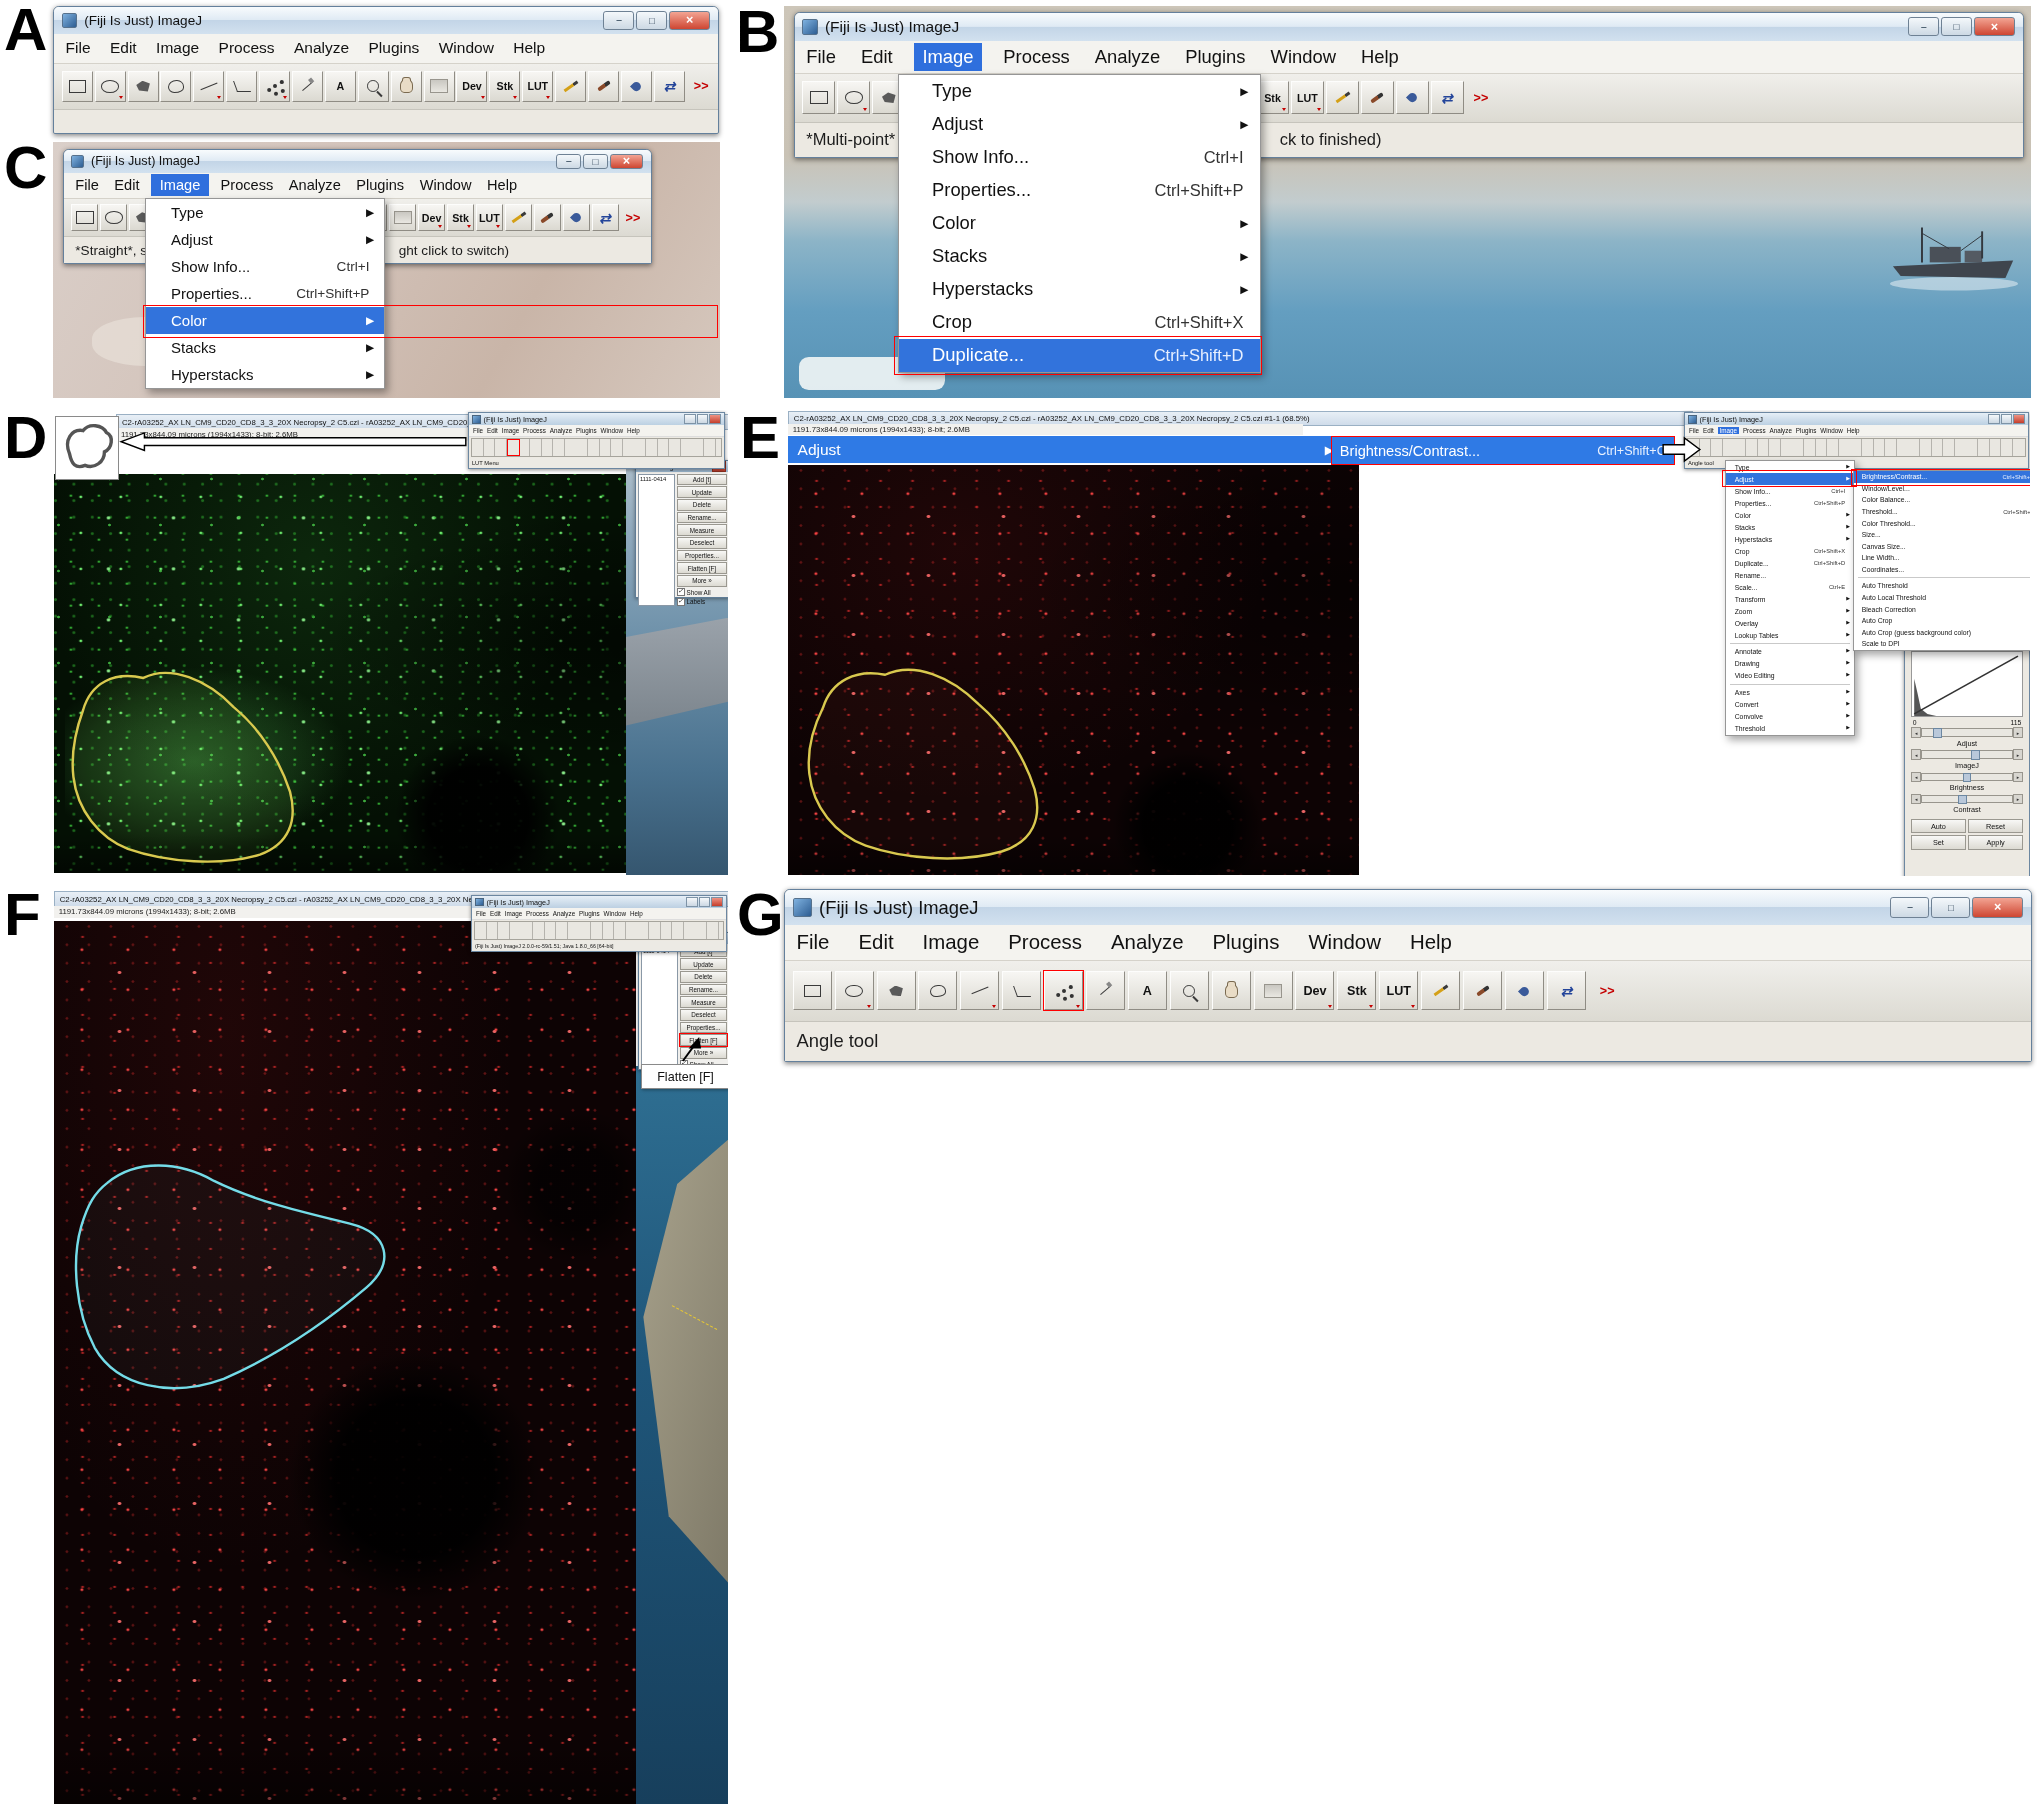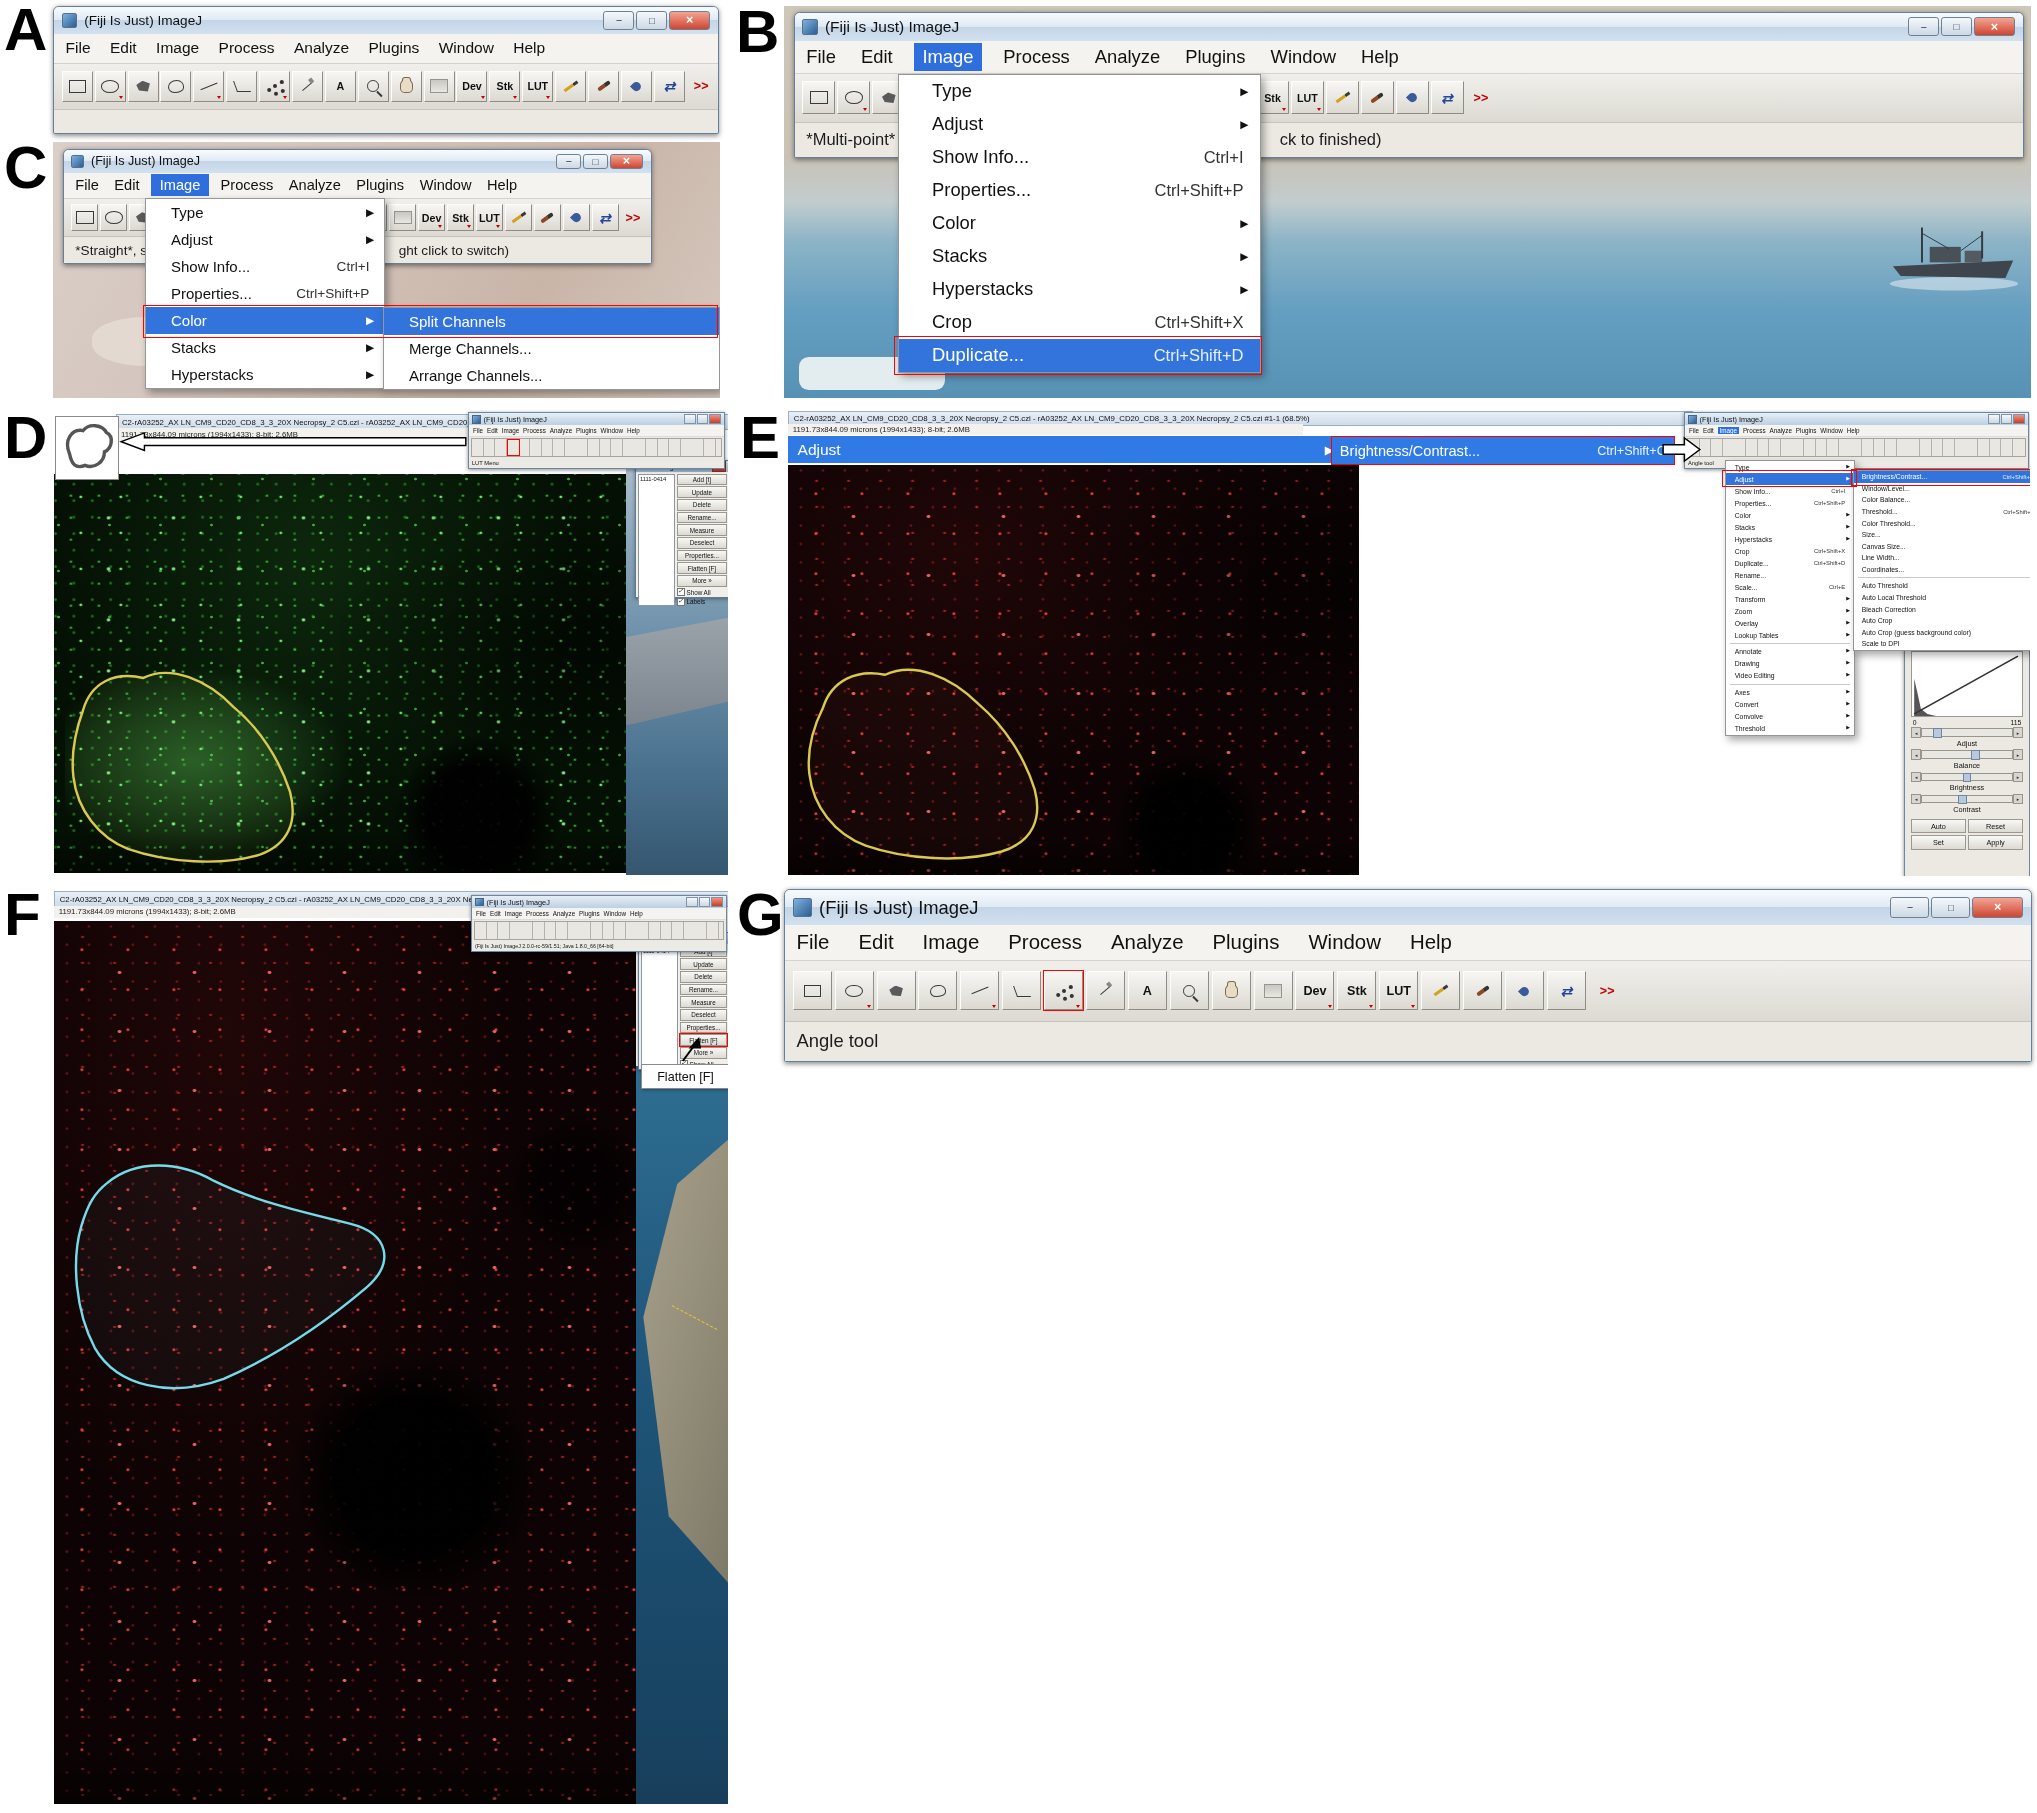--- a/index.html
+++ b/index.html
@@ -604,31 +604,20 @@
           </span>
         </div>
       <div class="mi">
           <span>Hyperstacks</span>
           <span class="mr">
             <span class="ms"></span>
             <span class="ma">▶</span>
           </span>
         </div>
     </div>
-    <div class="dd-menu ddC" style="left:330px;top:165px;width:335px">
-      <div class="mi h">
-          <span>Split Channels</span>
-        </div>
-      <div class="mi">
-          <span>Merge Channels...</span>
-        </div>
-      <div class="mi">
-          <span>Arrange Channels...</span>
-        </div>
-    </div>
     <div class="redbox" style="left:90px;top:163px;width:573px;height:31px"></div>
   </div>
 
   <div class="abs" style="left:47px;top:410px;width:681px;height:466px;background:#fff;overflow:hidden">
     <div class="imgcap" style="left:69px;top:3.9px;width:607px;height:14.6px">
         <span>C2-rA03252_AX LN_CM9_CD20_CD8_3_3_20X Necropsy_2 C5.czi - rA03252_AX LN_CM9_CD20_CD8_3_3_20X Necropsy_2 C5.czi #1-1 (68.5%)</span>
       </div>
     <div class="imginfo" style="left:69px;top:18.4px;width:388px;height:12.6px">
         <span>1191.73x844.09 microns (1994x1433); 8-bit; 2.6MB</span>
       </div>
@@ -1021,21 +1010,21 @@
             <span class="ar">▸</span>
           </div>
         <div class="sllab">Adjust</div>
         <div class="sl">
             <span class="ar">◂</span>
             <span class="track">
               <i style="left:55%"></i>
             </span>
             <span class="ar">▸</span>
           </div>
-        <div class="sllab">Balance</div>
+        <div class="sllab">ImageJ</div>
         <div class="sl">
             <span class="ar">◂</span>
             <span class="track">
               <i style="left:45%"></i>
             </span>
             <span class="ar">▸</span>
           </div>
         <div class="sllab">Brightness</div>
         <div class="sl">
             <span class="ar">◂</span>

